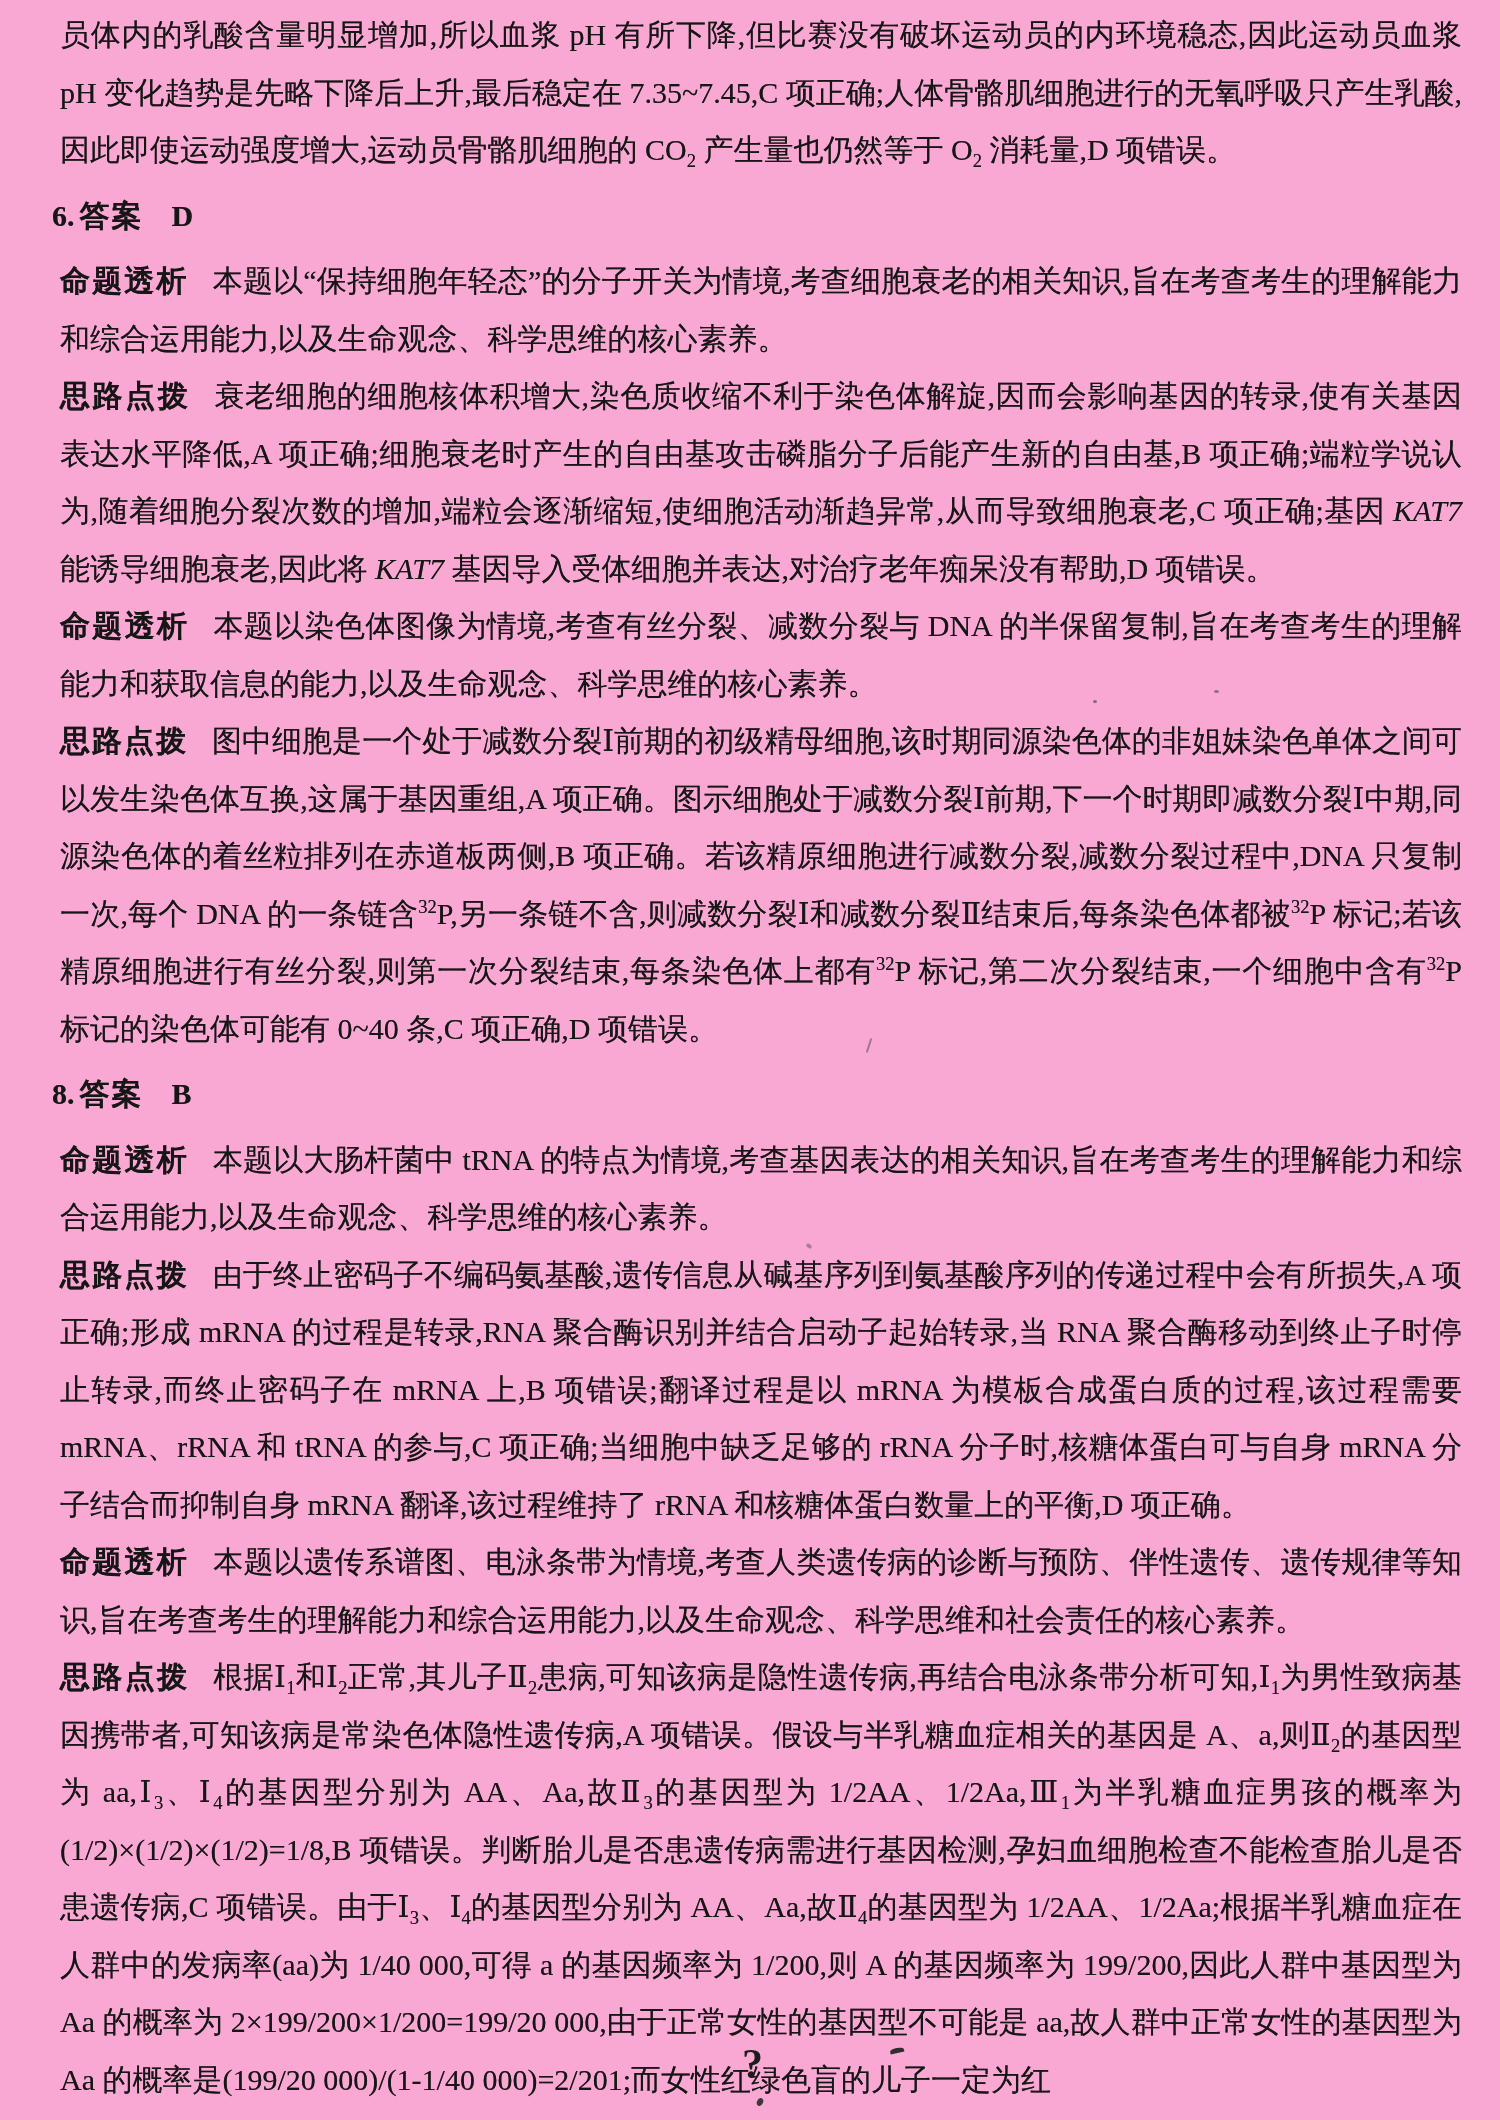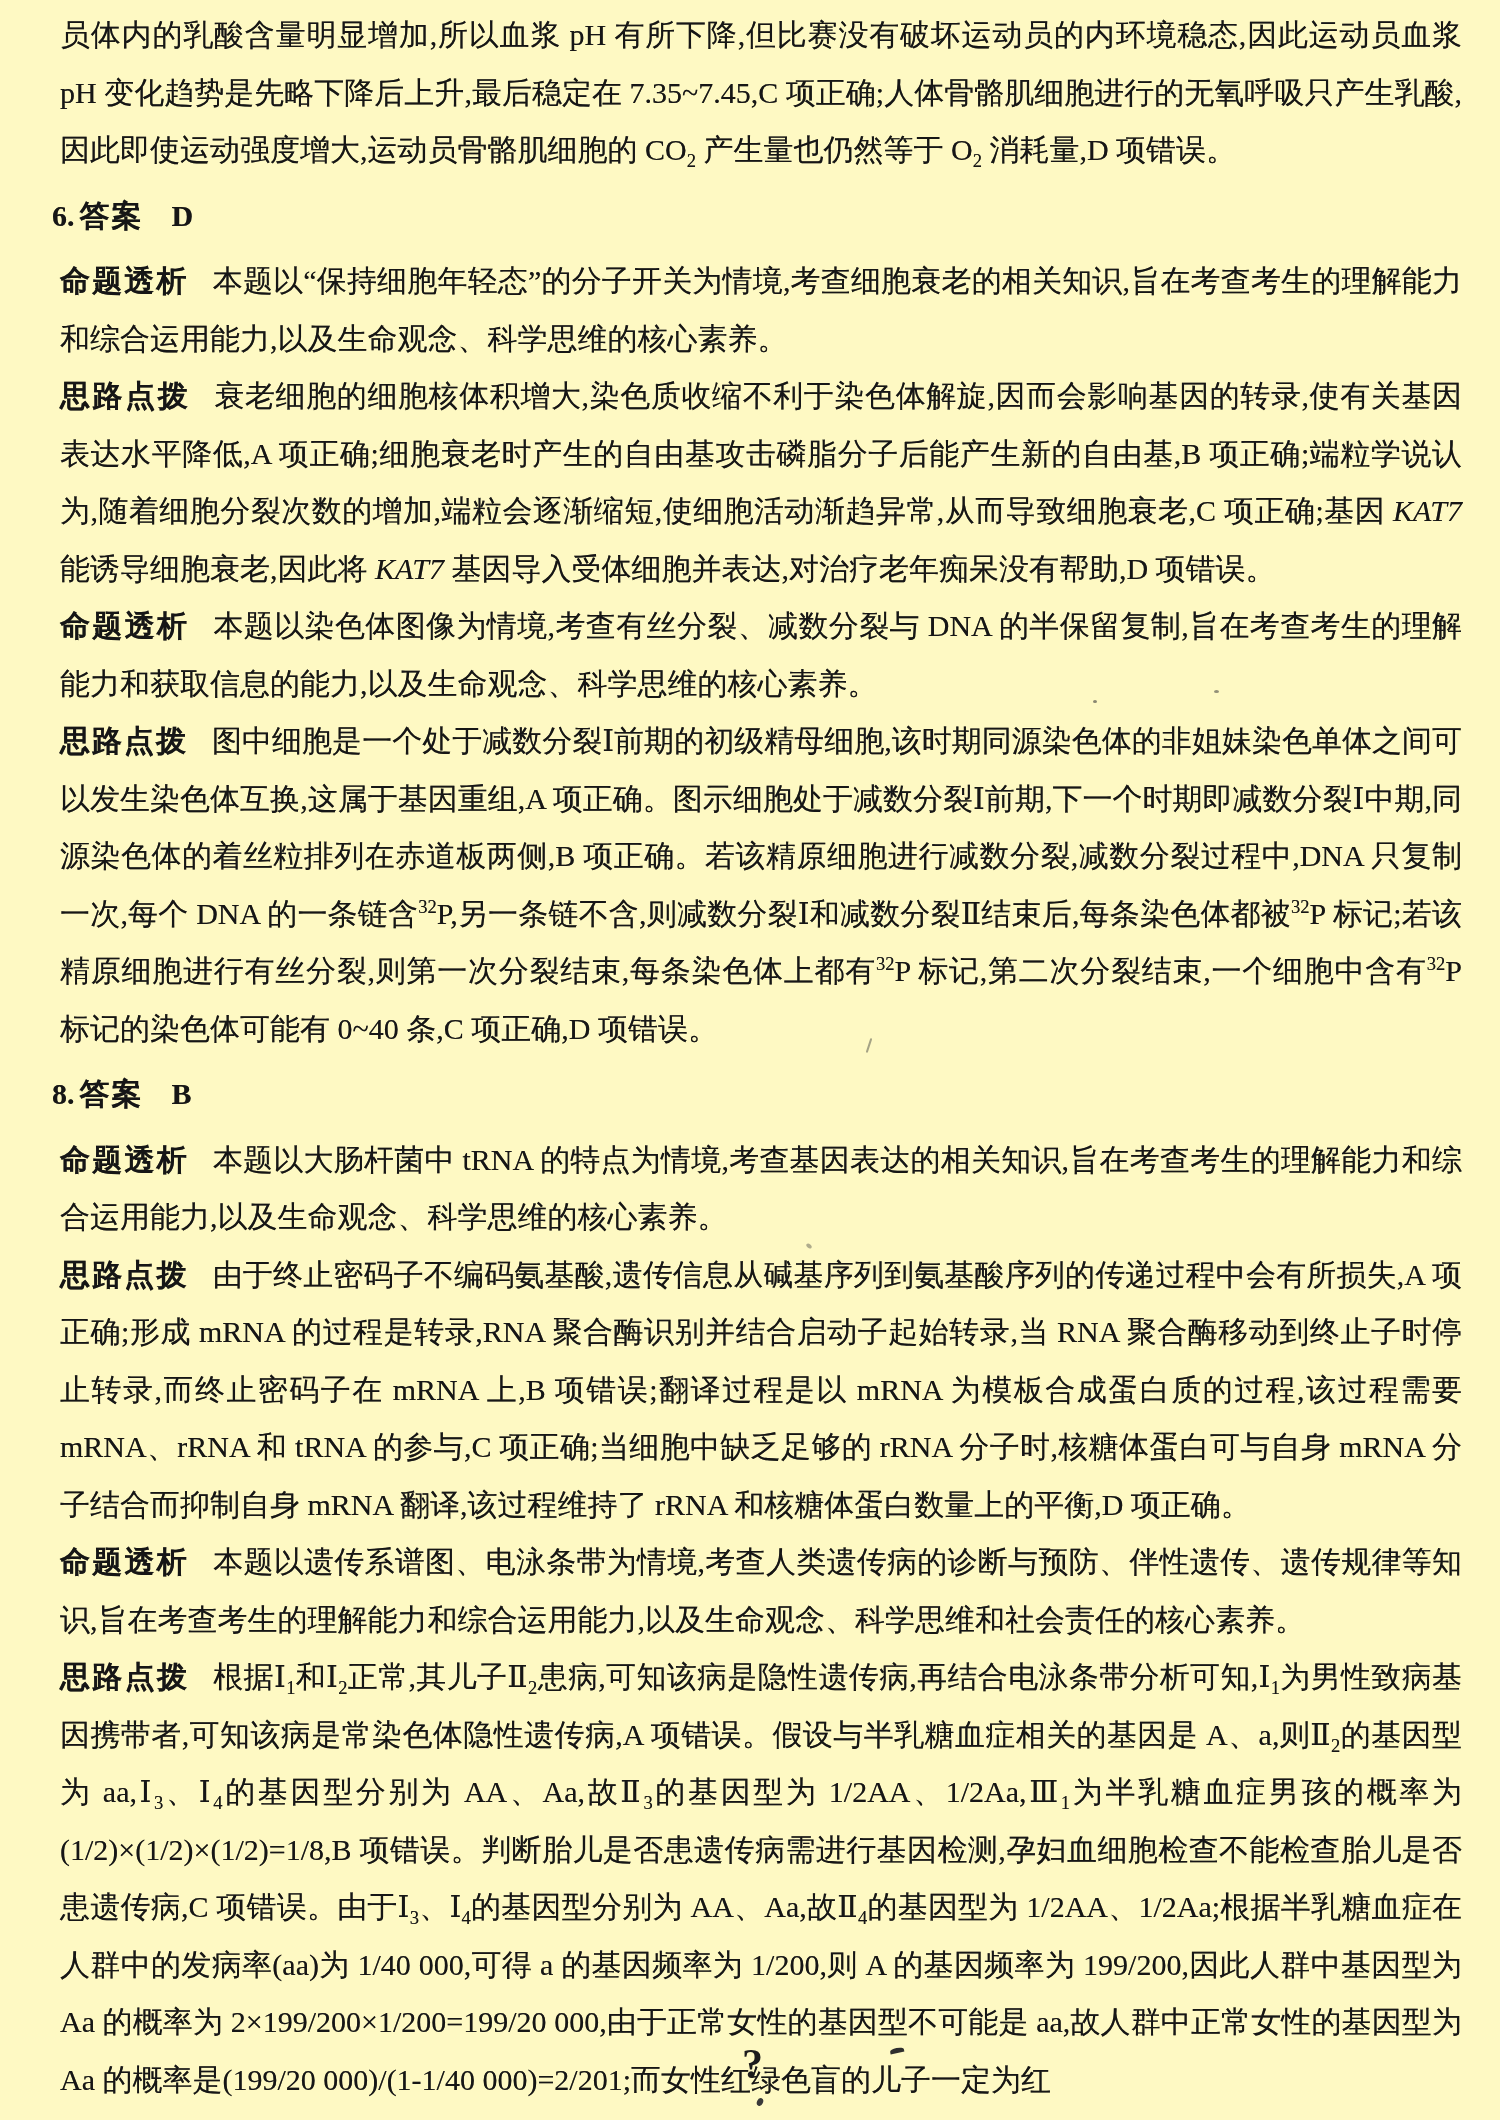--- a/index.html
+++ b/index.html
@@ -5,21 +5,21 @@
   html, body {
     margin: 0;
     padding: 0;
     background: #ffffff;
   }
   .page {
     position: relative;
     width: 1500px;
     height: 2120px;
     box-sizing: border-box;
-    background: #fef9c3;
+    background: #f9a8d4;
     color: #161616;
     font-family: "Liberation Serif", "DejaVu Serif", serif;
     font-size: 30px;
     line-height: 57.5px;
     padding: 6px 38px 0 44px;
     overflow: hidden;
     text-shadow: 0 0 0.6px rgba(0,0,0,0.55);
   }
   .para {
     margin: 0 0 0 16px;

